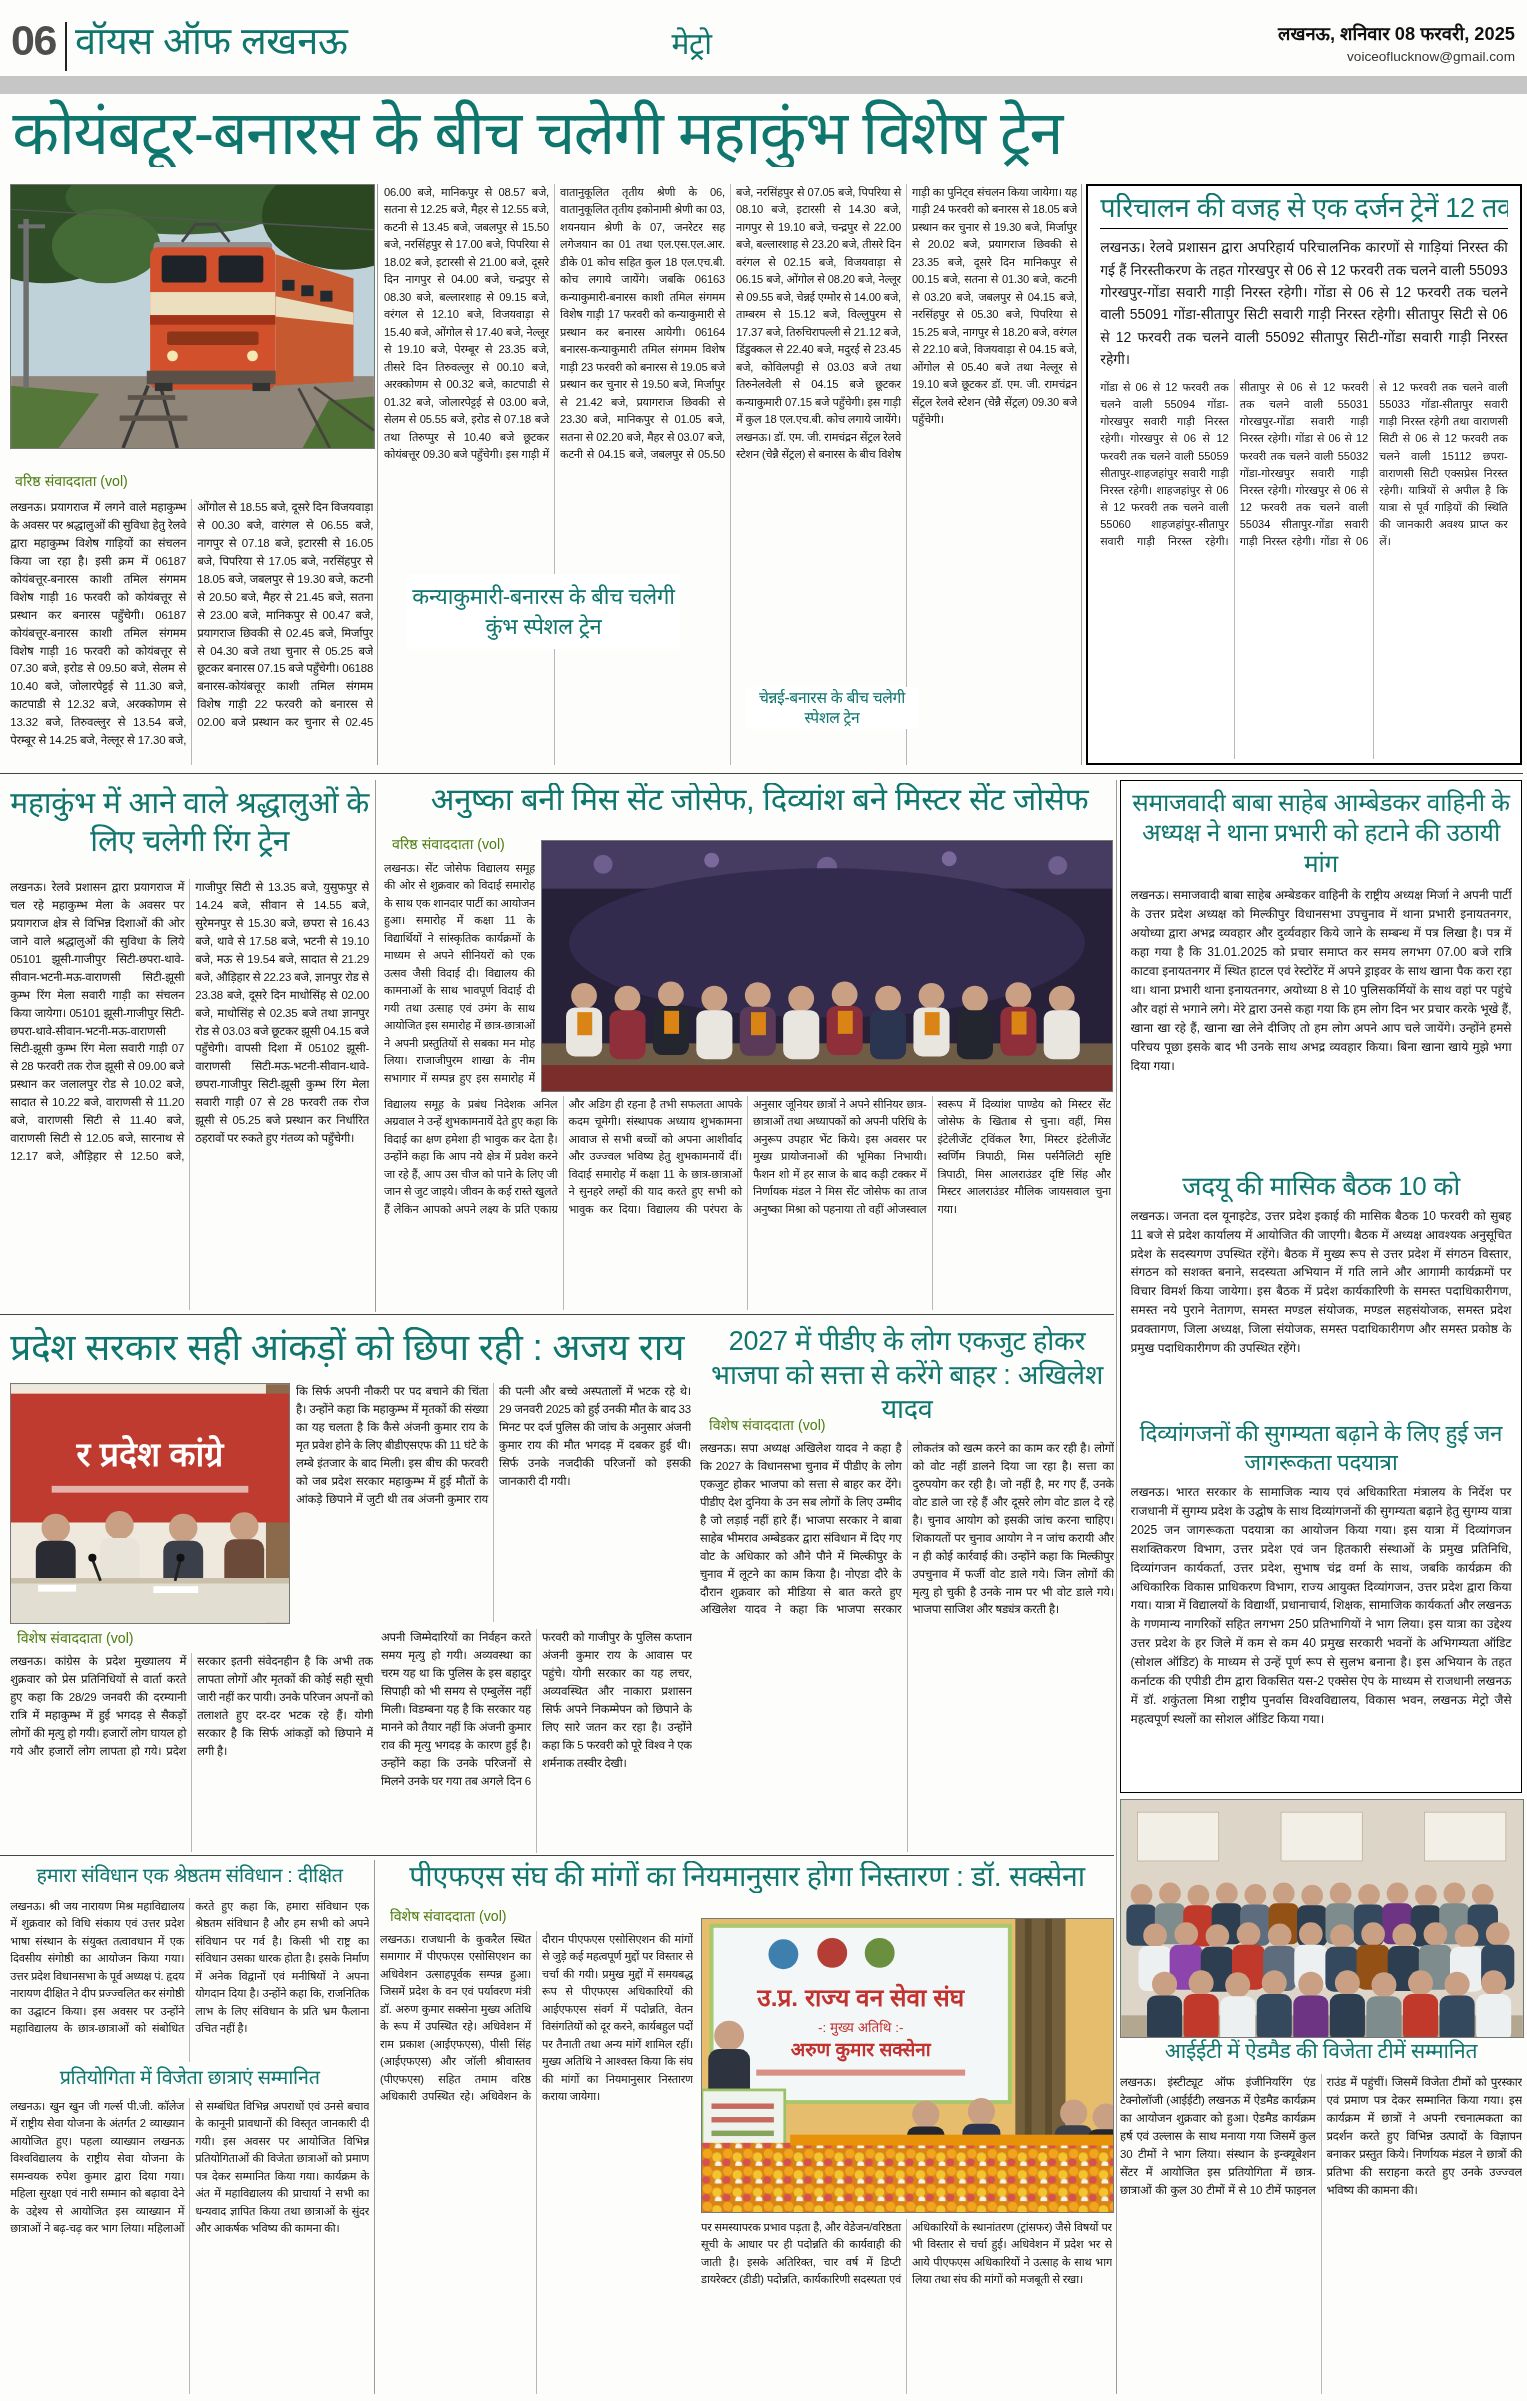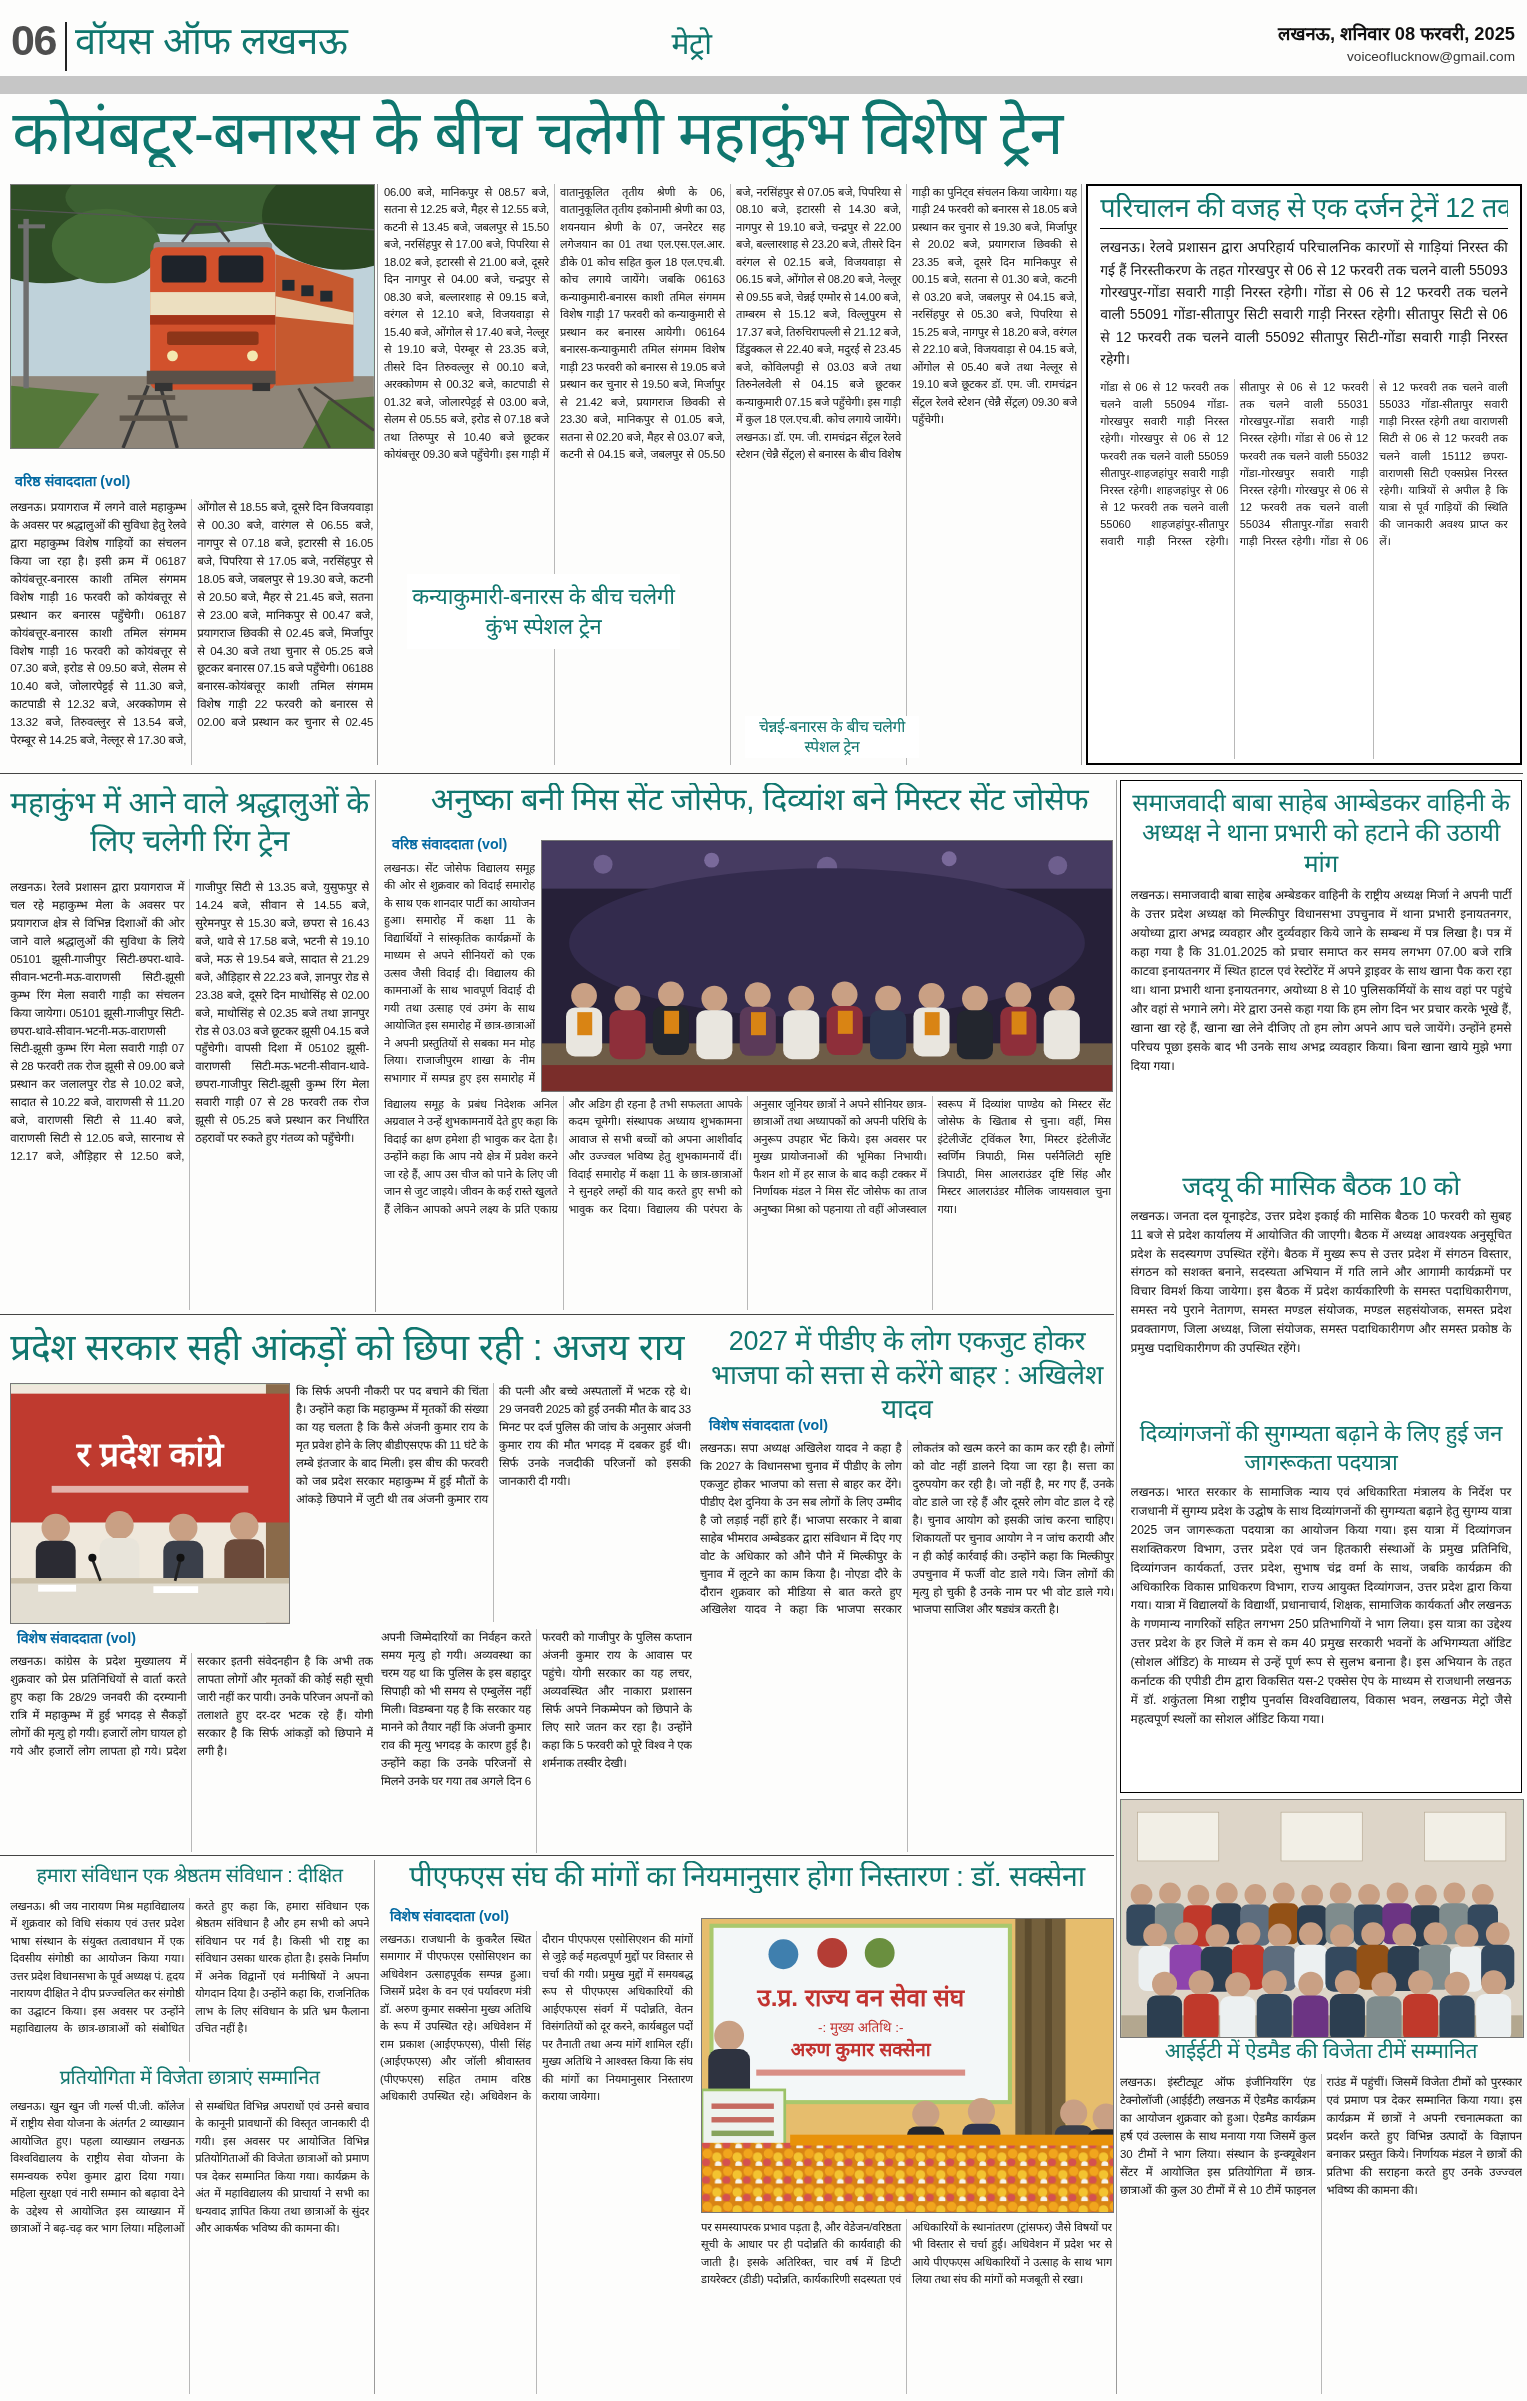--- a/index.html
+++ b/index.html
@@ -8,21 +8,21 @@
     font-family:"Liberation Sans","DejaVu Sans",sans-serif;color:#111;overflow:hidden;
   }
   .abs{position:absolute}
   .hl{font-weight:400;color:#0f766e;line-height:1.12;letter-spacing:-0.3px}
   .center{text-align:center}
   .nowrap{white-space:nowrap;overflow:hidden}
   .body-txt{font-size:11.5px;line-height:1.56;text-align:justify;overflow:hidden;color:#141414;word-break:break-word}
   .c2{column-count:2;column-gap:11px;column-rule:0.7px solid #b8b8b8}
   .c3{column-count:3;column-gap:11px;column-rule:0.7px solid #b8b8b8}
   .c4{column-count:4;column-gap:11px;column-rule:0.7px solid #b8b8b8}
-  .byline{font-weight:700;font-size:14.2px;color:#0369a1}
+  .byline{font-weight:400;font-size:14.2px;color:#4d7c0f}
   .vr{position:absolute;width:0.7px;background:#9a9a9a}
   .hrl{position:absolute;height:1.4px;background:#444}
   .photo{position:absolute;overflow:hidden;border:0.7px solid #777;background:#86efac}
   .photo svg{display:block;width:100%;height:100%}
   .boxed{border:2px solid #000;box-sizing:border-box;background:#fff}
   .graybar{position:absolute;left:0;top:76px;width:1528px;height:17.6px;background:#c6c6c6}
   .dense{letter-spacing:-0.2px}
 </style>
 </head>
 <body>
@@ -96,21 +96,21 @@
 <div class="abs body-txt c2 dense" style="left:10.2px;top:499px;width:363px;height:266px">लखनऊ। प्रयागराज में लगने वाले महाकुम्भ के अवसर पर श्रद्धालुओं की सुविधा हेतु रेलवे द्वारा महाकुम्भ विशेष गाड़ियों का संचलन किया जा रहा है। इसी क्रम में 06187 कोयंबत्तूर-बनारस काशी तमिल संगमम विशेष गाड़ी 16 फरवरी को कोयंबत्तूर से प्रस्थान कर बनारस पहुँचेगी। 06187 कोयंबत्तूर-बनारस काशी तमिल संगमम विशेष गाड़ी 16 फरवरी को कोयंबत्तूर से 07.30 बजे, इरोड से 09.50 बजे, सेलम से 10.40 बजे, जोलारपेट्टई से 11.30 बजे, काटपाडी से 12.32 बजे, अरक्कोणम से 13.32 बजे, तिरुवल्लुर से 13.54 बजे, पेरम्बूर से 14.25 बजे, नेल्लूर से 17.30 बजे, ओंगोल से 18.55 बजे, दूसरे दिन विजयवाड़ा से 00.30 बजे, वारंगल से 06.55 बजे, नागपुर से 07.18 बजे, इटारसी से 16.05 बजे, पिपरिया से 17.05 बजे, नरसिंहपुर से 18.05 बजे, जबलपुर से 19.30 बजे, कटनी से 20.50 बजे, मैहर से 21.45 बजे, सतना से 23.00 बजे, मानिकपुर से 00.47 बजे, प्रयागराज छिवकी से 02.45 बजे, मिर्जापुर से 04.30 बजे तथा चुनार से 05.25 बजे छूटकर बनारस 07.15 बजे पहुँचेगी। 06188 बनारस-कोयंबत्तूर काशी तमिल संगमम विशेष गाड़ी 22 फरवरी को बनारस से 02.00 बजे प्रस्थान कर चुनार से 02.45 बजे, मिर्जापुर से 04.45 बजे, प्रयागराज छिवकी से</div>
 
 <div class="vr" style="left:377px;top:184px;height:581px"></div>
 
 <div class="abs body-txt c4 dense" style="left:384px;top:184px;width:693px;height:581px;font-size:11.2px">
   <span>06.00 बजे, मानिकपुर से 08.57 बजे, सतना से 12.25 बजे, मैहर से 12.55 बजे, कटनी से 13.45 बजे, जबलपुर से 15.50 बजे, नरसिंहपुर से 17.00 बजे, पिपरिया से 18.02 बजे, इटारसी से 21.00 बजे, दूसरे दिन नागपुर से 04.00 बजे, चन्द्रपुर से 08.30 बजे, बल्लारशाह से 09.15 बजे, वरंगल से 12.10 बजे, विजयवाड़ा से 15.40 बजे, ओंगोल से 17.40 बजे, नेल्लूर से 19.10 बजे, पेरम्बूर से 23.35 बजे, तीसरे दिन तिरुवल्लुर से 00.10 बजे, अरक्कोणम से 00.32 बजे, काटपाडी से 01.32 बजे, जोलारपेट्टई से 03.00 बजे, सेलम से 05.55 बजे, इरोड से 07.18 बजे तथा तिरुप्पुर से 10.40 बजे छूटकर कोयंबत्तूर 09.30 बजे पहुँचेगी। इस गाड़ी में वातानुकूलित तृतीय श्रेणी के 06, वातानुकूलित तृतीय इकोनामी श्रेणी का 03, शयनयान श्रेणी के 07, जनरेटर सह लगेजयान का 01 तथा एल.एस.एल.आर. डीके 01 कोच सहित कुल 18 एल.एच.बी. कोच लगाये जायेंगे।</span>
   <span>जबकि 06163 कन्याकुमारी-बनारस काशी तमिल संगमम विशेष गाड़ी 17 फरवरी को कन्याकुमारी से प्रस्थान कर बनारस आयेगी। 06164 बनारस-कन्याकुमारी तमिल संगमम विशेष गाड़ी 23 फरवरी को बनारस से 19.05 बजे प्रस्थान कर चुनार से 19.50 बजे, मिर्जापुर से 21.42 बजे, प्रयागराज छिवकी से 23.30 बजे, मानिकपुर से 01.05 बजे, सतना से 02.20 बजे, मैहर से 03.07 बजे, कटनी से 04.15 बजे, जबलपुर से 05.50 बजे, नरसिंहपुर से 07.05 बजे, पिपरिया से 08.10 बजे, इटारसी से 14.30 बजे, नागपुर से 19.10 बजे, चन्द्रपुर से 22.00 बजे, बल्लारशाह से 23.20 बजे, तीसरे दिन वरंगल से 02.15 बजे, विजयवाड़ा से 06.15 बजे, ओंगोल से 08.20 बजे, नेल्लूर से 09.55 बजे, चेन्नई एग्मोर से 14.00 बजे, ताम्बरम से 15.12 बजे, विल्लुपुरम से 17.37 बजे, तिरुचिरापल्ली से 21.12 बजे, डिंडुक्कल से 22.40 बजे, मदुरई से 23.45 बजे, कोविलपट्टी से 03.03 बजे तथा तिरुनेलवेली से 04.15 बजे छूटकर कन्याकुमारी 07.15 बजे पहुँचेगी। इस गाड़ी में कुल 18 एल.एच.बी. कोच लगाये जायेंगे।</span>
   <span>लखनऊ। डॉ. एम. जी. रामचंद्रन सेंट्रल रेलवे स्टेशन (चेन्नै सेंट्रल) से बनारस के बीच विशेष गाड़ी का पुनिट्व संचलन किया जायेगा। यह गाड़ी 24 फरवरी को बनारस से 18.05 बजे प्रस्थान कर चुनार से 19.30 बजे, मिर्जापुर से 20.02 बजे, प्रयागराज छिवकी से 23.35 बजे, दूसरे दिन मानिकपुर से 00.15 बजे, सतना से 01.30 बजे, कटनी से 03.20 बजे, जबलपुर से 04.15 बजे, नरसिंहपुर से 05.30 बजे, पिपरिया से 15.25 बजे, नागपुर से 18.20 बजे, वरंगल से 22.10 बजे, विजयवाड़ा से 04.15 बजे, ओंगोल से 05.40 बजे तथा नेल्लूर से 19.10 बजे छूटकर डॉ. एम. जी. रामचंद्रन सेंट्रल रेलवे स्टेशन (चेन्नै सेंट्रल) 09.30 बजे पहुँचेगी।</span>
 </div>
 <div class="abs hl center" style="left:407px;top:574px;width:273px;height:75px;font-size:22px;background:#fff;line-height:1.35;display:flex;align-items:center;justify-content:center">कन्याकुमारी-बनारस के बीच चलेगी कुंभ स्पेशल ट्रेन</div>
-<div class="abs hl center" style="left:745px;top:716px;width:174px;height:42px;font-size:15.6px;background:#fff;line-height:1.3;display:flex;align-items:center;justify-content:center">चेन्नई-बनारस के बीच चलेगी स्पेशल ट्रेन</div>
+<div class="abs hl center" style="left:745px;top:687px;width:174px;height:42px;font-size:15.6px;background:#fff;line-height:1.3;display:flex;align-items:center;justify-content:center">चेन्नई-बनारस के बीच चलेगी स्पेशल ट्रेन</div>
 
 <div class="vr" style="left:1081px;top:184px;height:581px"></div>
 
 <div class="abs boxed" style="left:1086px;top:184px;width:436px;height:581px;padding:6.8px 12.2px">
   <div class="hl center nowrap" style="font-size:27px;border-bottom:1.4px solid #000;padding-bottom:5.4px">परिचालन की वजह से एक दर्जन ट्रेनें 12 तक निरस्त</div>
   <div class="body-txt" style="font-size:14px;line-height:1.6;margin-top:6.8px;height:136px">लखनऊ। रेलवे प्रशासन द्वारा अपरिहार्य परिचालनिक कारणों से गाड़ियां निरस्त की गई हैं निरस्तीकरण के तहत गोरखपुर से 06 से 12 फरवरी तक चलने वाली 55093 गोरखपुर-गोंडा सवारी गाड़ी निरस्त रहेगी। गोंडा से 06 से 12 फरवरी तक चलने वाली 55091 गोंडा-सीतापुर सिटी सवारी गाड़ी निरस्त रहेगी। सीतापुर सिटी से 06 से 12 फरवरी तक चलने वाली 55092 सीतापुर सिटी-गोंडा सवारी गाड़ी निरस्त रहेगी।</div>
   <div class="body-txt c3" style="font-size:11px;margin-top:6.8px;height:380px">गोंडा से 06 से 12 फरवरी तक चलने वाली 55094 गोंडा-गोरखपुर सवारी गाड़ी निरस्त रहेगी। गोरखपुर से 06 से 12 फरवरी तक चलने वाली 55059 सीतापुर-शाहजहांपुर सवारी गाड़ी निरस्त रहेगी। शाहजहांपुर से 06 से 12 फरवरी तक चलने वाली 55060 शाहजहांपुर-सीतापुर सवारी गाड़ी निरस्त रहेगी। सीतापुर से 06 से 12 फरवरी तक चलने वाली 55031 गोरखपुर-गोंडा सवारी गाड़ी निरस्त रहेगी। गोंडा से 06 से 12 फरवरी तक चलने वाली 55032 गोंडा-गोरखपुर सवारी गाड़ी निरस्त रहेगी। गोरखपुर से 06 से 12 फरवरी तक चलने वाली 55034 सीतापुर-गोंडा सवारी गाड़ी निरस्त रहेगी। गोंडा से 06 से 12 फरवरी तक चलने वाली 55033 गोंडा-सीतापुर सवारी गाड़ी निरस्त रहेगी तथा वाराणसी सिटी से 06 से 12 फरवरी तक चलने वाली 15112 छपरा-वाराणसी सिटी एक्सप्रेस निरस्त रहेगी। यात्रियों से अपील है कि यात्रा से पूर्व गाड़ियों की स्थिति की जानकारी अवश्य प्राप्त कर लें।</div>
 </div>
 
 <div class="hrl" style="left:0;top:773px;width:1523px"></div>

